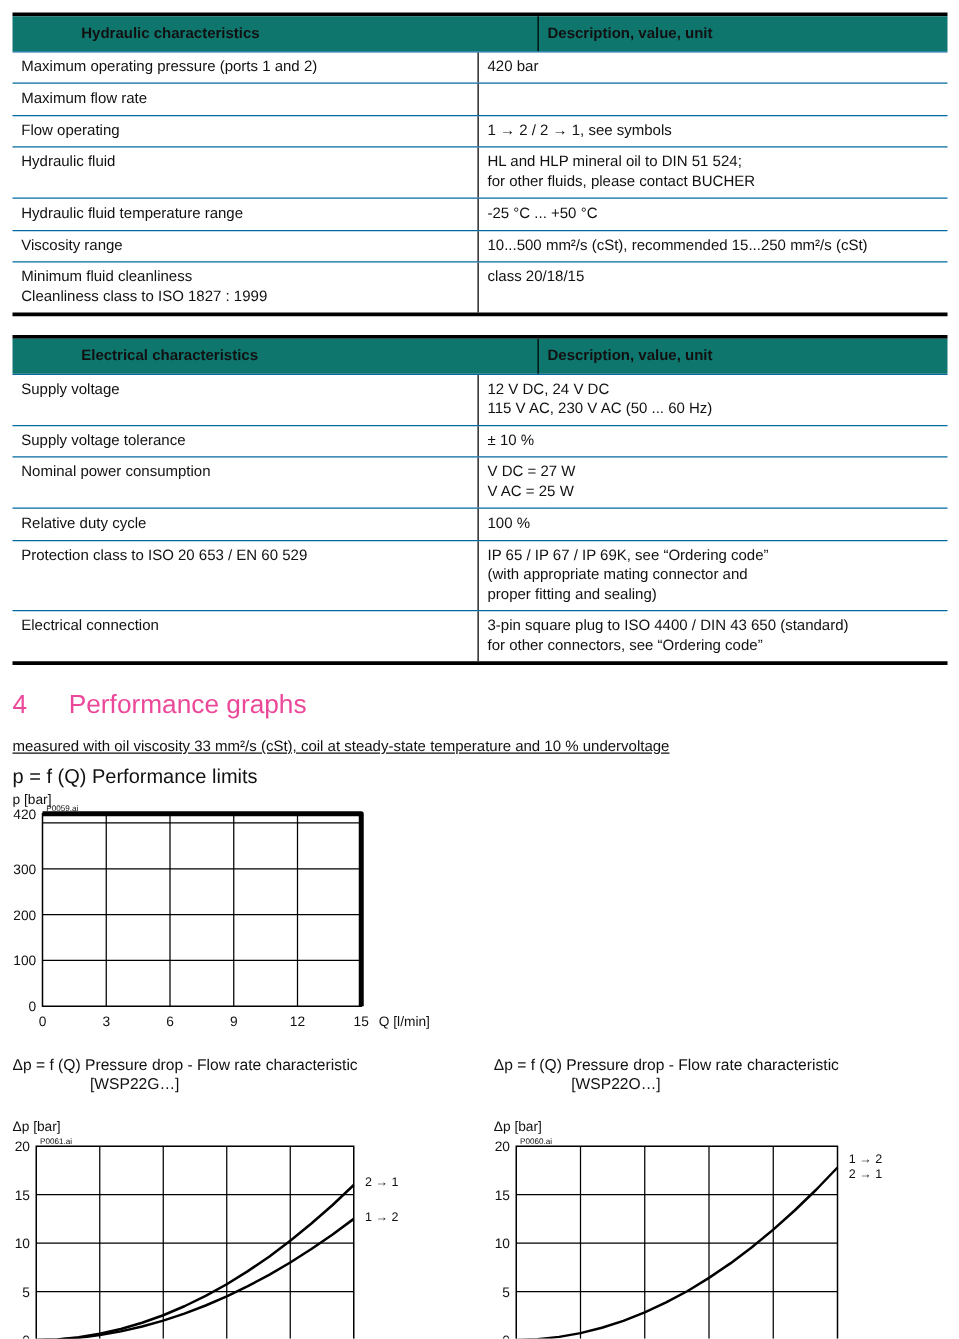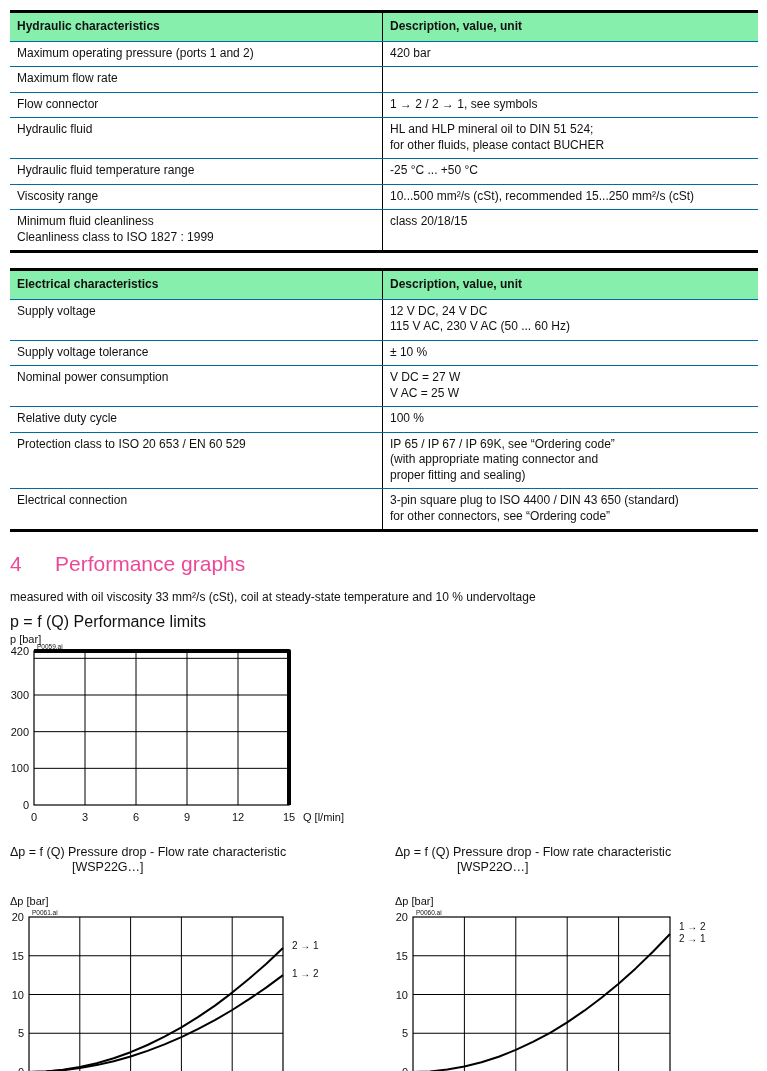--- a/index.html
+++ b/index.html
@@ -18,33 +18,33 @@
     border-top:3px solid #000;
     border-bottom:3px solid #000;
     margin-bottom:15px;
   }
   .trow{
     display:grid;
     grid-template-columns:373px 1fr;
     border-top:1px solid #0369a1;
   }
   .trow:first-child{border-top:none;}
-  .trow.thead{background:#86efac;}
+  .trow.thead{background:#0f766e;padding-left:48px;}
   .tcell{
     padding:4px 8px 5px 7px;
     font-size:12px;
     line-height:15.5px;
     white-space:pre-line;
   }
   .tcell.c0{border-right:1px solid #000;}
   .thead .tcell{font-weight:bold;padding-top:6px;padding-bottom:6px;}
   
   .heading{margin:20px 0 0 0;font-size:21px;line-height:24px;color:#ec4899;}
   .h-num{display:inline-block;width:45px;}
-  .note{margin:14px 0 0 0;font-size:12px;line-height:15px;}
+  .note{margin:14px 0 0 0;font-size:12px;line-height:15px;text-decoration:underline;}
   .subtitle{margin:9px 0 2px 0;font-size:16px;line-height:15px;}
   
   svg.chart{display:block;}
   .charts-row{display:flex;margin-top:16px;}
   .chart-col{width:385px;}
   .chart-col.right{width:363px;}
   .chart-title{font-size:12.5px;line-height:15px;margin-bottom:18px;}
   .chart-title .line2{padding-left:62px;}
   svg text{fill:#111;}
 </style>
@@ -59,21 +59,21 @@
         <div class="tcell c1">Description, value, unit</div>
       </div>
       <div class="trow">
         <div class="tcell c0">Maximum operating pressure  (ports 1 and 2)</div>
         <div class="tcell c1">420 bar</div>
       </div>
       <div class="trow">
         <div class="tcell c0">Maximum flow rate</div>
       </div>
       <div class="trow">
-        <div class="tcell c0">Flow connector</div>
+        <div class="tcell c0">Flow operating</div>
         <div class="tcell c1">1 → 2 / 2 → 1, see symbols</div>
       </div>
       <div class="trow">
         <div class="tcell c0">Hydraulic fluid</div>
         <div class="tcell c1">HL and HLP mineral oil to DIN 51 524;
 for other fluids, please contact BUCHER</div>
       </div>
       <div class="trow">
         <div class="tcell c0">Hydraulic fluid temperature range</div>
         <div class="tcell c1">-25 °C ... +50 °C</div>

